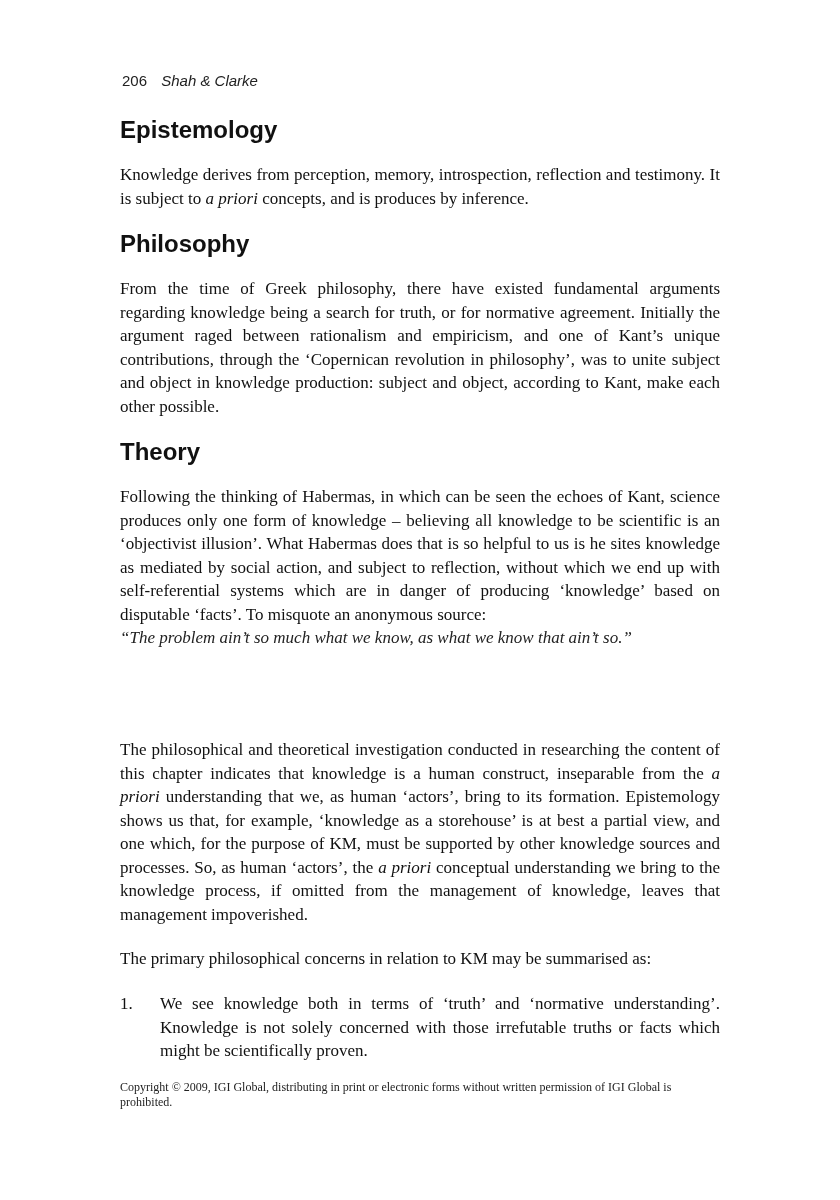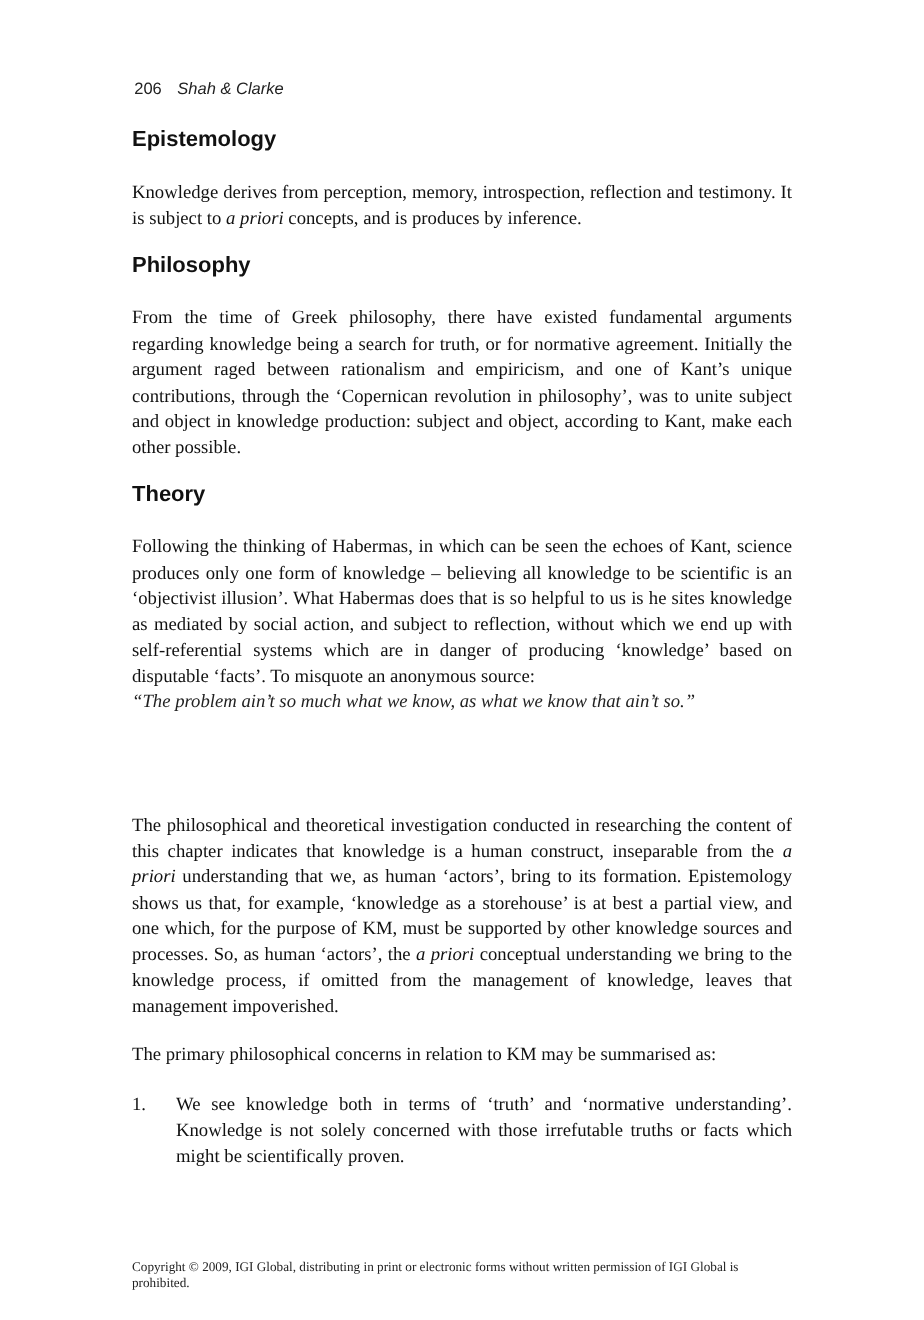--- a/index.html
+++ b/index.html
@@ -1,27 +1,27 @@
 <!DOCTYPE html>
 <html><head>
   <meta charset="utf-8">
   <style>
     html, body { margin: 0; padding: 0; background: #ffffff; }
     body { width: 840px; height: 1200px; position: relative; overflow: hidden; color: #111; }
     .page { position: absolute; left: 0; top: 0; width: 840px; height: 1196px; }
     .running-head { position: absolute; left: 122px; top: 72px; font-family: "Liberation Sans", sans-serif; font-size: 15px; color: #222; }
     .running-head .pg { margin-right: 10px; }
     .running-head .auth { font-style: italic; }
-    .h { position: absolute; left: 120px; font-family: "Liberation Sans", sans-serif; font-weight: bold; font-size: 20px; color: #111; margin: 0; }
+    .h { position: absolute; left: 120px; font-family: "Liberation Sans", sans-serif; font-weight: bold; font-size: 24px; color: #111; margin: 0; }
     .p { position: absolute; left: 120px; width: 600px; font-family: "Liberation Serif", serif; font-size: 17px; line-height: 23.5px; text-align: justify; margin: 0; color: #111; }
     .quote { position: absolute; left: 120px; width: 600px; font-family: "Liberation Serif", serif; font-style: italic; font-size: 17px; color: #222; margin: 0; }
     .list-item { position: absolute; left: 120px; width: 600px; font-family: "Liberation Serif", serif; font-size: 17px; line-height: 23.5px; }
     .list-item .num { position: absolute; left: 0; top: 0; }
     .list-item .txt { position: absolute; left: 40px; width: 560px; text-align: justify; }
-    .footer { position: absolute; left: 120px; top: 1144px; width: 600px; font-family: "Liberation Serif", serif; font-size: 12px; line-height: 15px; color: #222; }
+    .footer { position: absolute; left: 120px; top: 1080px; width: 600px; font-family: "Liberation Serif", serif; font-size: 12px; line-height: 15px; color: #222; }
     i { font-style: italic; }
   </style>
 </head>
 <body>
 
 <div class="page">
 
   <div class="running-head">
     <span class="pg">206</span>
     <span class="auth">Shah &amp; Clarke</span>

